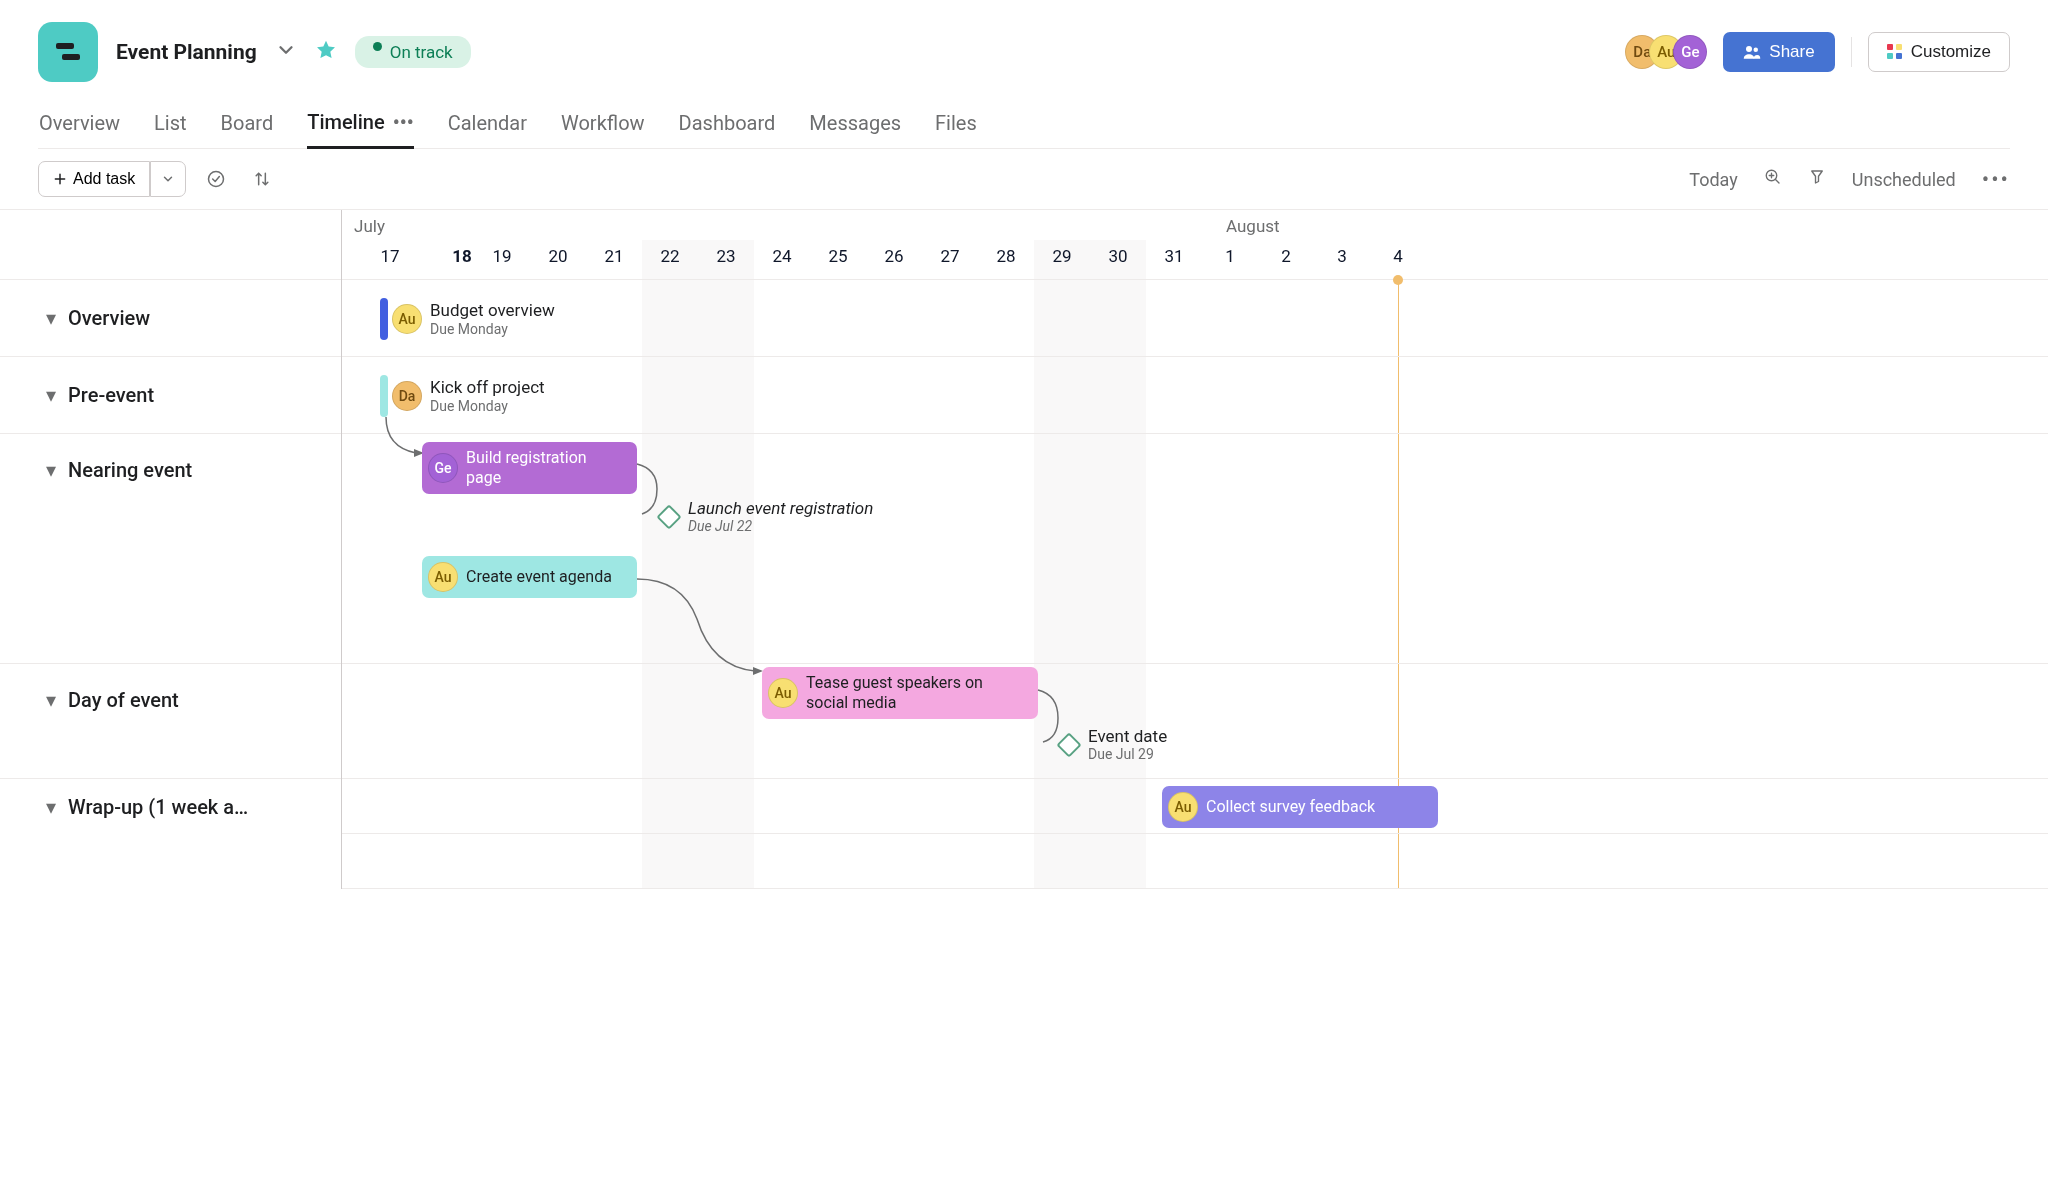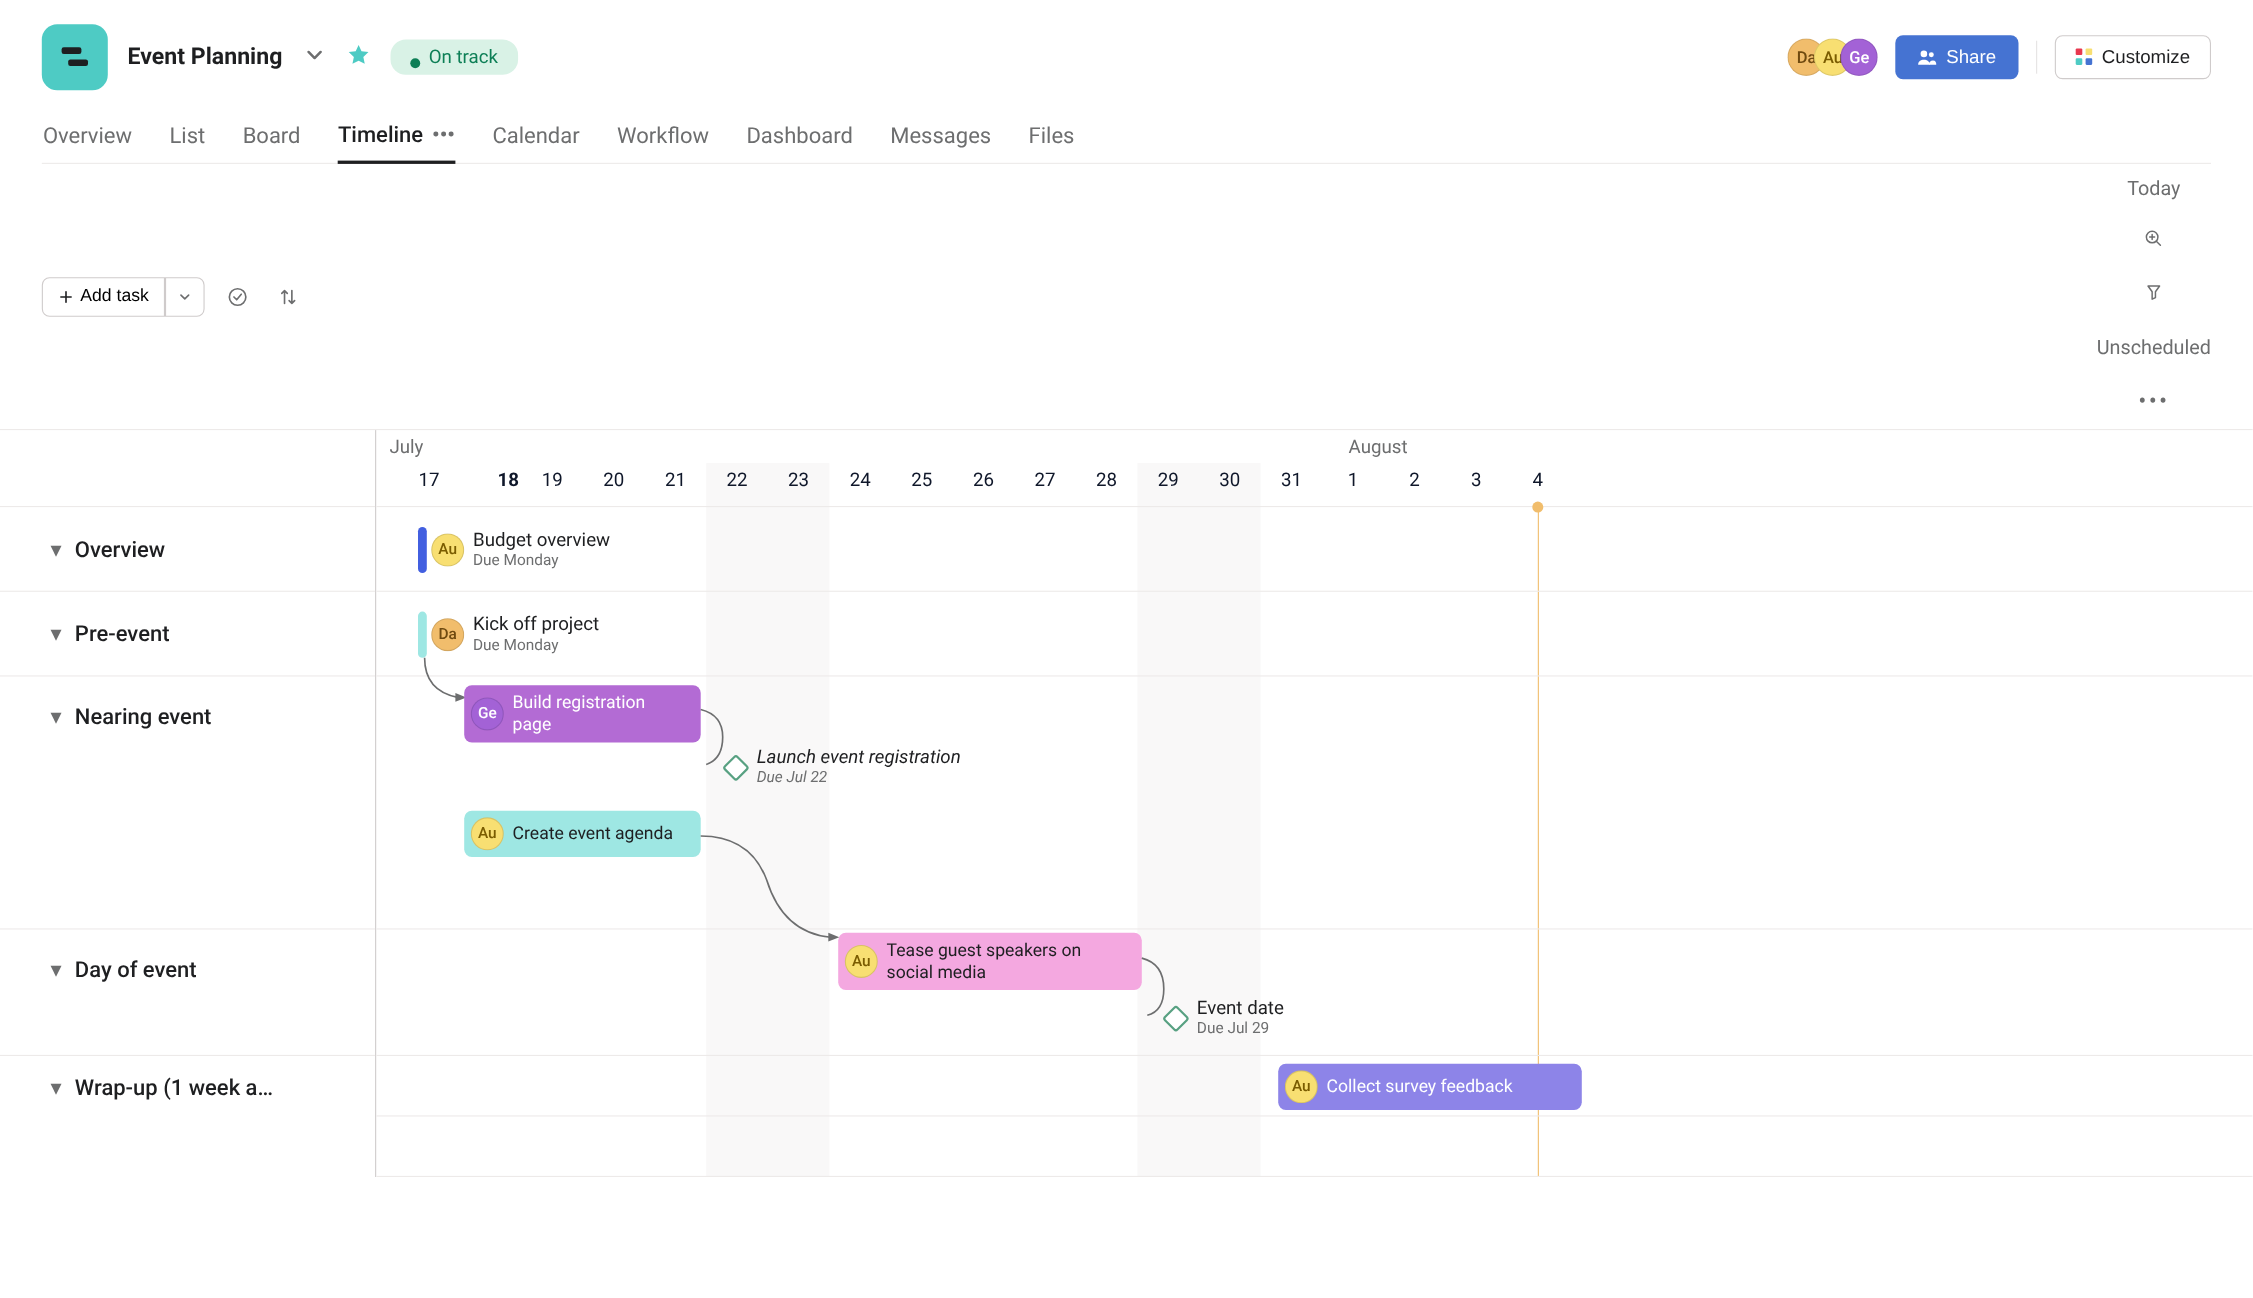--- a/index.html
+++ b/index.html
@@ -5,21 +5,21 @@
 * { box-sizing: border-box; margin: 0; padding: 0; }
 body { font-family: -apple-system, BlinkMacSystemFont, "Segoe UI", Roboto, Helvetica, Arial, sans-serif; background: #fff; color: #1e1f21; }
 
 
 .header { padding: 22px 38px 0 38px; }
 .header-top { display: flex; align-items: center; gap: 18px; }
 .project-icon { width: 60px; height: 60px; border-radius: 14px; background: #4ecbc4; display: flex; align-items: center; justify-content: center; flex-shrink: 0; }
 .project-title { font-size: 21px; font-weight: 700; }
 .chevron-down { color: #6d6e6f; }
 .star-icon { color: #4ecbc4; }
-.status-pill { background: #d9f2e6; color: #0d7f56; border-radius: 14px; padding: 6px 18px; font-size: 17px; display: inline-flex; align-items: flex-end; gap: 8px; }
+.status-pill { background: #d9f2e6; color: #0d7f56; border-radius: 14px; padding: 6px 18px; font-size: 17px; display: inline-flex; align-items: flex-start; gap: 8px; }
 .status-dot { width: 9px; height: 9px; border-radius: 50%; background: #0d7f56; }
 .header-right { margin-left: auto; display: flex; align-items: center; gap: 16px; }
 .avatars { display: flex; }
 .avatar { width: 34px; height: 34px; border-radius: 50%; display: flex; align-items: center; justify-content: center; font-size: 15px; font-weight: 500; margin-left: -10px; border: 1px solid rgba(0,0,0,0.1); }
 .avatar:first-child { margin-left: 0; }
 .avatar.da { background: #f1bd6c; color: #6f4a10; }
 .avatar.au { background: #f8df72; color: #7a5c00; }
 .avatar.ge { background: #a362d6; color: #fff; }
 .share-btn { background: #4573d2; color: #fff; border: none; border-radius: 7px; padding: 10px 20px; font-size: 17px; display: inline-flex; align-items: center; gap: 8px; cursor: pointer; }
 .customize-btn { background: #fff; border: 1.5px solid #cfcbcb; border-radius: 7px; padding: 9px 18px; font-size: 17px; display: inline-flex; align-items: center; gap: 8px; cursor: pointer; color: #1e1f21; }
@@ -32,21 +32,21 @@
 .tab { padding-bottom: 12px; font-size: 20px; color: #6d6e6f; cursor: pointer; display: flex; align-items: center; gap: 8px; }
 .tab.active { color: #1e1f21; font-weight: 500; border-bottom: 3px solid #1e1f21; margin-bottom: -1px; }
 .tab-more { color: #6d6e6f; }
 
 
 .toolbar { display: flex; align-items: center; padding: 12px 38px; border-bottom: 1px solid #edeae9; gap: 14px; }
 .add-task-group { display: flex; }
 .add-task-btn { border: 1.5px solid #cfcbcb; background: #fff; border-radius: 7px 0 0 7px; padding: 8px 14px; font-size: 16px; display: inline-flex; align-items: center; gap: 6px; cursor: pointer; border-right-width: 0.75px; }
 .add-task-dd { border: 1.5px solid #cfcbcb; background: #fff; border-radius: 0 7px 7px 0; padding: 8px 10px; cursor: pointer; display: flex; align-items: center; border-left-width: 0.75px; }
 .tb-icon-btn { background: none; border: none; color: #6d6e6f; cursor: pointer; padding: 6px; display: flex; }
-.toolbar-right { margin-left: auto; display: flex; align-items: center; gap: 26px; font-size: 18px; color: #6d6e6f; flex-direction: column; }
+.toolbar-right { margin-left: auto; display: flex; align-items: center; gap: 26px; font-size: 18px; color: #6d6e6f; }
 .dots { font-size: 22px; letter-spacing: 2px; }
 
 
 .timeline-wrap { display: flex; height: calc(100% - 200px); position: relative; }
 .left-col { width: 342px; flex-shrink: 0; border-right: 1px solid #cfcbcb; }
 .left-spacer { height: 70px; border-bottom: 1px solid #edeae9; }
 .section-row { display: flex; align-items: center; gap: 12px; padding: 16px 0 16px 46px; font-size: 20px; font-weight: 500; cursor: pointer; }
 .section-row.h77 { height: 77px; border-bottom: 1px solid #edeae9; }
 .section-row.h230 { height: 230px; border-bottom: 1px solid #edeae9; align-items: flex-start; padding-top: 24px; }
 .section-row.h115 { height: 115px; border-bottom: 1px solid #edeae9; align-items: flex-start; padding-top: 24px; }

